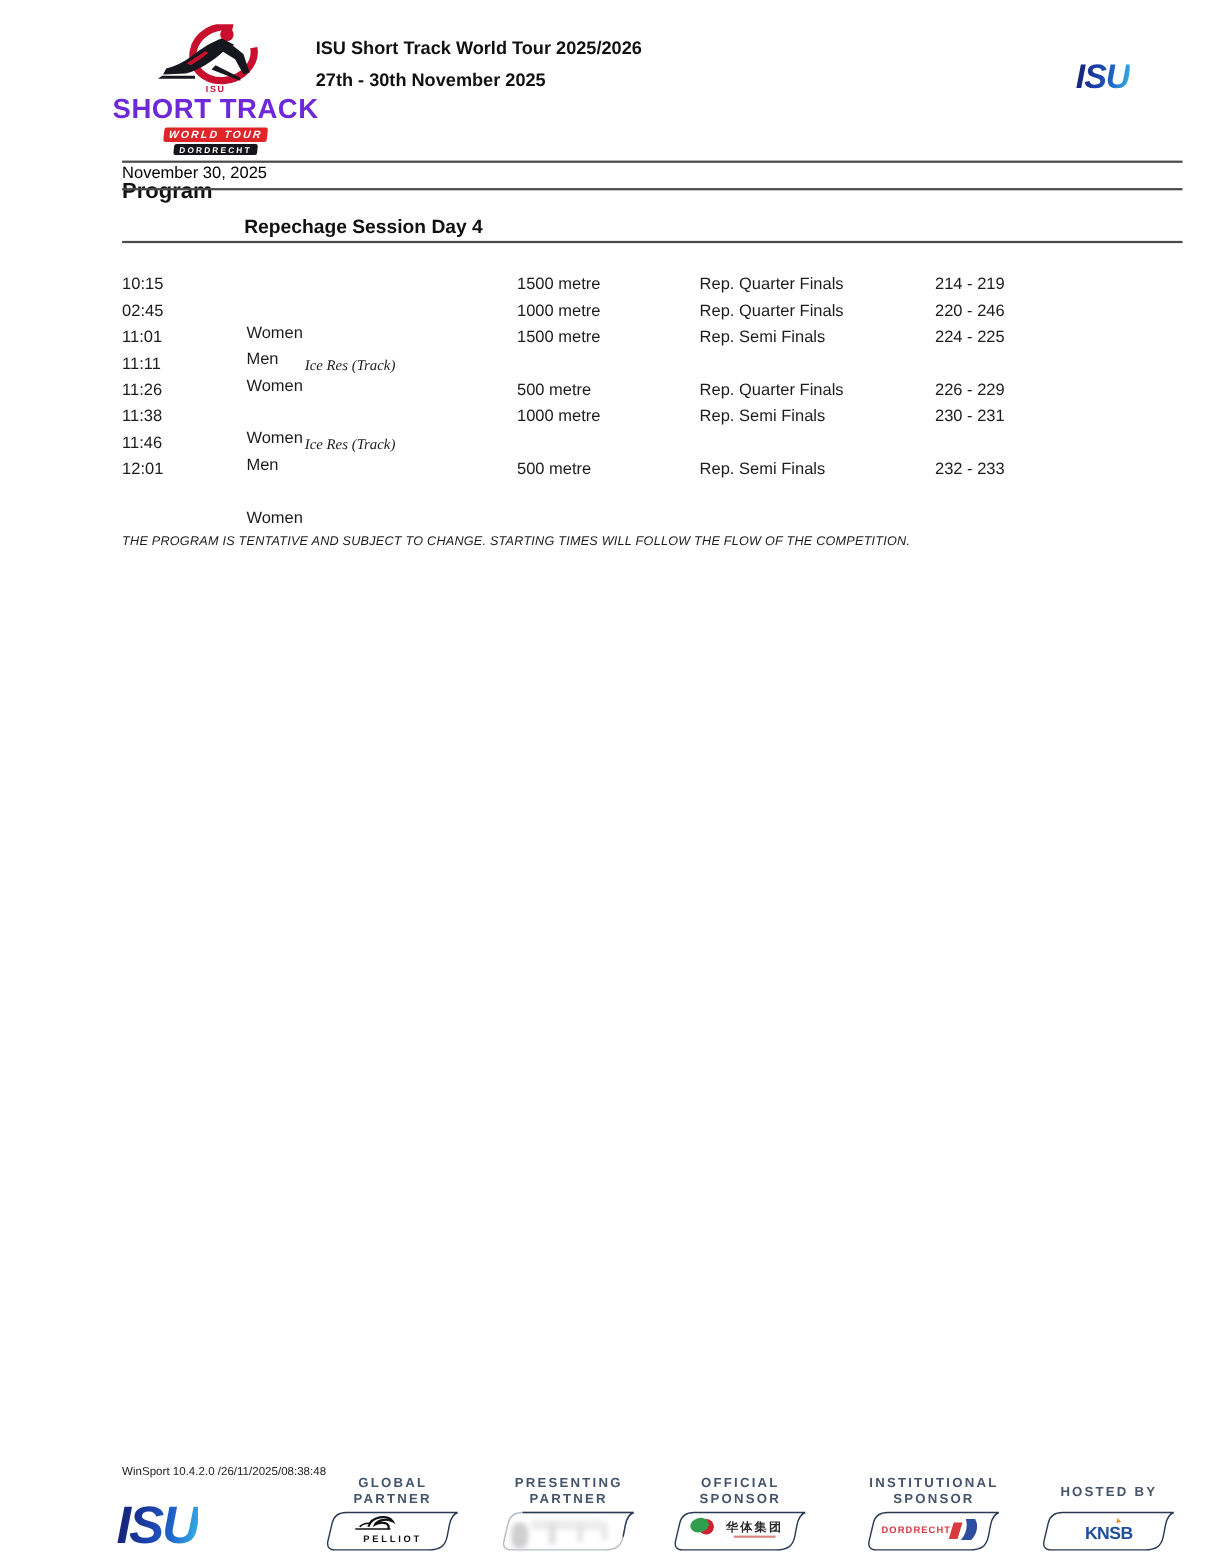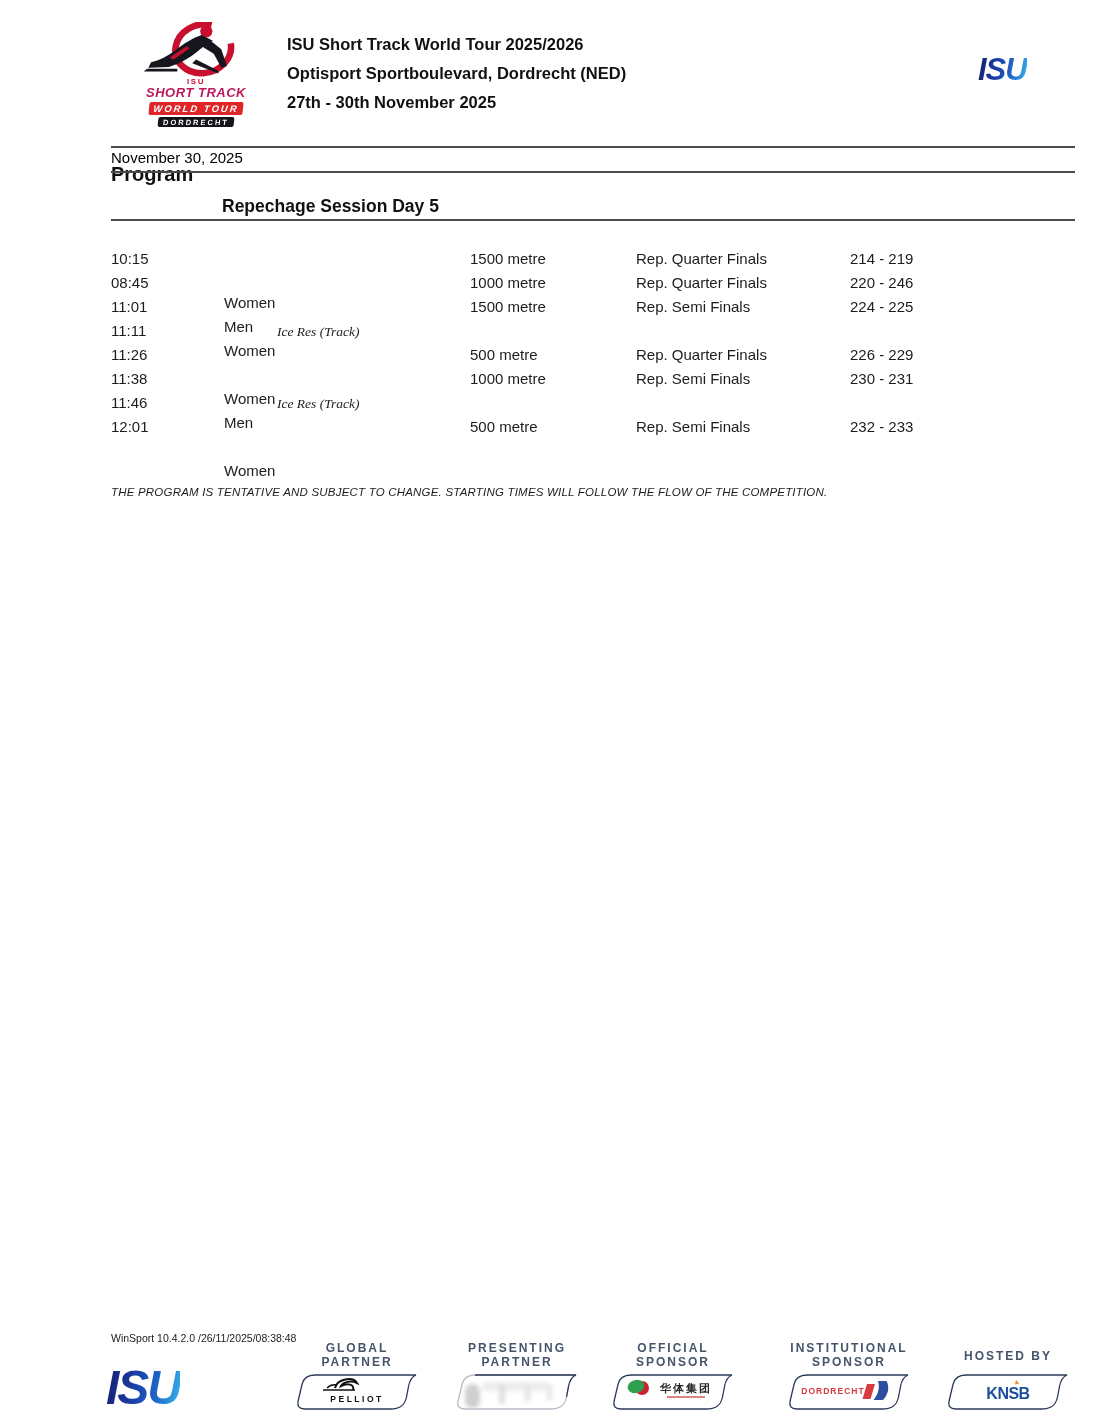--- a/index.html
+++ b/index.html
@@ -4,21 +4,21 @@
 <style>
   html,body{margin:0;padding:0;background:#fff;}
   .page{
     position:relative;width:1101px;height:1425px;background:#ffffff;
     font-family:"Liberation Sans", sans-serif;color:#1c1c1c;overflow:hidden;
   }
   
   .event-logo{position:absolute;left:100px;top:22px;width:192px;display:flex;flex-direction:column;align-items:center;}
   .event-logo svg{display:block;}
   .logo-isu{font-size:8px;font-weight:800;color:#c8102e;letter-spacing:1.5px;margin-top:-3px;}
-  .logo-title{font-size:13px;font-weight:800;color:#be185d;letter-spacing:.5px;margin-top:-1px;white-space:nowrap;font-style:italic;}
+  .logo-title{font-size:25px;font-weight:800;color:#6d28d9;letter-spacing:.5px;margin-top:-1px;white-space:nowrap;}
   .logo-band{display:flex;align-items:center;justify-content:center;transform:skewX(-6deg);border-radius:2px;}
   .logo-band.red{width:94px;height:13px;background:#e02528;margin-top:2px;}
   .logo-band.red span{font-size:9.5px;font-weight:800;font-style:italic;color:#fff;letter-spacing:2px;}
   .logo-band.black{width:76px;height:10px;background:#15151b;margin-top:2px;}
   .logo-band.black span{font-size:7.5px;font-weight:700;color:#fff;letter-spacing:2px;}
   .event-titles{position:absolute;left:287px;top:30px;width:660px;}
   .event-titles div{font-size:16.5px;font-weight:700;line-height:29px;color:#111;}
   .isu-wordmark{
     font-weight:800;font-style:italic;letter-spacing:-1px;
     background:linear-gradient(100deg,#151d6e 0%,#1b3fa8 40%,#1e62c8 65%,#38b6ea 100%);
@@ -79,44 +79,43 @@
     <div class="logo-band red">
       <span>WORLD TOUR</span>
     </div>
     <div class="logo-band black">
       <span>DORDRECHT</span>
     </div>
   </div>
 
   <div class="event-titles">
     <div>ISU Short Track World Tour 2025/2026</div>
-    <div>Optisport Sportboulevard, Dordrecht (NED)</div>
     <div>27th - 30th November 2025</div>
   </div>
 
   <div class="isu-wordmark isu-top">ISU</div>
 
   <div class="program-heading">Program</div>
   <div class="rule r1"></div>
   <div class="program-date">November 30, 2025</div>
   <div class="rule r2"></div>
-  <div class="session-title">Repechage Session Day 5</div>
+  <div class="session-title">Repechage Session Day 4</div>
   <div class="rule r3"></div>
 
   <div class="schedule">
     <div class="row">
       <span class="c-time">10:15</span>
       <span class="c-gender">Women</span>
       <span class="c-note"></span>
       <span class="c-distance">1500 metre</span>
       <span class="c-round">Rep. Quarter Finals</span>
       <span class="c-heats">214 - 219</span>
     </div>
     <div class="row">
-      <span class="c-time">08:45</span>
+      <span class="c-time">02:45</span>
       <span class="c-gender">Men</span>
       <span class="c-note"></span>
       <span class="c-distance">1000 metre</span>
       <span class="c-round">Rep. Quarter Finals</span>
       <span class="c-heats">220 - 246</span>
     </div>
     <div class="row">
       <span class="c-time">11:01</span>
       <span class="c-gender">Women</span>
       <span class="c-note"></span>

